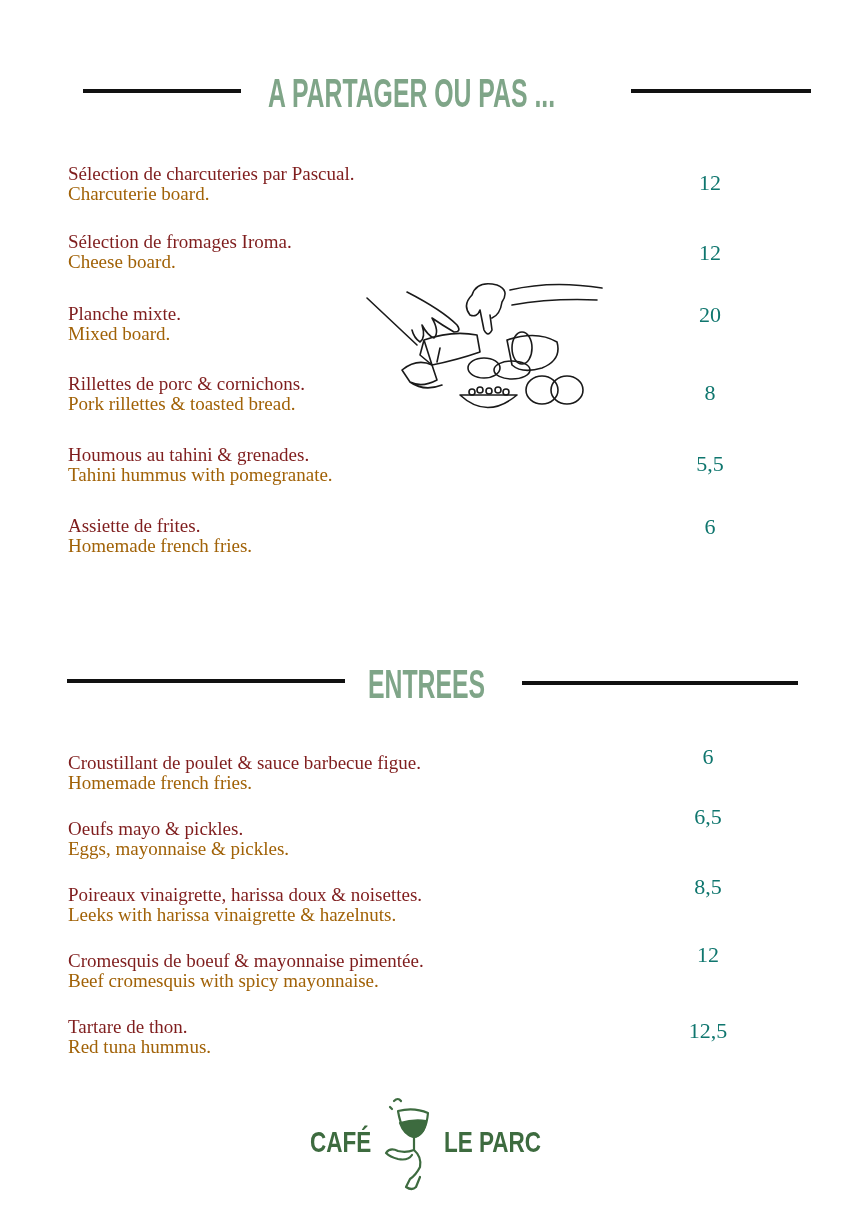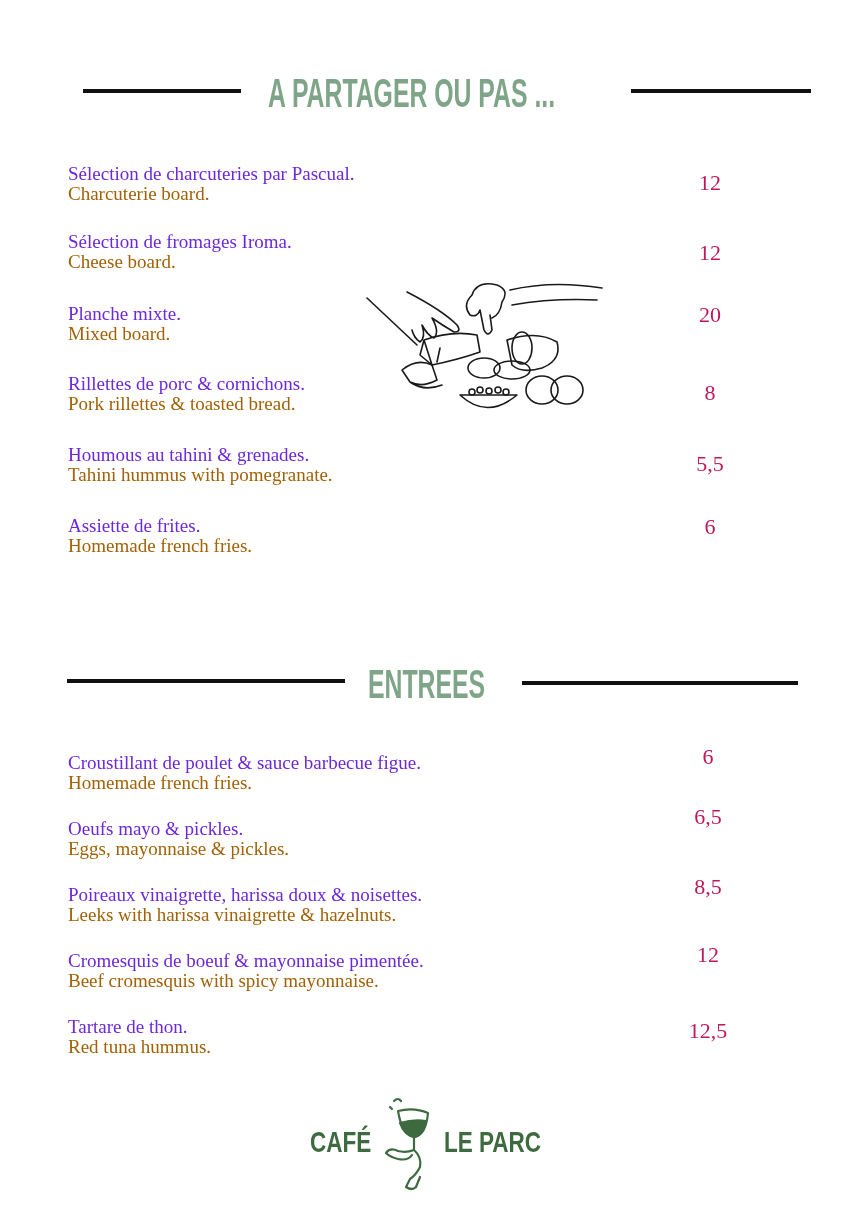--- a/index.html
+++ b/index.html
@@ -8,23 +8,23 @@
       font-family: "DejaVu Serif", "Liberation Serif", serif; color: #1a1a1a;
     }
     .section-header { position: absolute; left: 0; width: 858px; height: 50px; }
     .rule { position: absolute; height: 4px; background: #111; }
     .section-title {
       position: absolute; top: 0; font-family: "Liberation Sans", "DejaVu Sans", sans-serif;
       font-weight: bold; font-size: 40px; letter-spacing: 0px; color: #7fa588;
       transform: scaleX(0.62); transform-origin: left top; white-space: nowrap; line-height: 46px;
     }
     .item { position: absolute; left: 68px; width: 600px; }
-    .item-name { font-family: "Liberation Serif", "DejaVu Serif", serif; font-size: 19px; line-height: 22px; color: #6d28d9; white-space: nowrap; }
+    .item-name { font-family: "Liberation Serif", "DejaVu Serif", serif; font-size: 19px; line-height: 22px; color: #7f1d1d; white-space: nowrap; }
     .item-desc { font-family: "Liberation Serif", "DejaVu Serif", serif; font-size: 19px; line-height: 18px; color: #a16207; white-space: nowrap; }
-    .price { position: absolute; width: 80px; text-align: center; font-family: "Liberation Serif", "DejaVu Serif", serif; font-size: 22px; color: #be185d; }
+    .price { position: absolute; width: 80px; text-align: center; font-family: "Liberation Serif", "DejaVu Serif", serif; font-size: 22px; color: #0f766e; }
     .illustration { position: absolute; left: 362px; top: 270px; width: 250px; height: 150px; }
     .logo { position: absolute; left: 304px; top: 1095px; width: 240px; height: 100px; }
     .logo-text { position: absolute; top: 30px; font-family: "Liberation Sans", "DejaVu Sans", sans-serif; font-weight: bold; font-size: 30px; color: #3d6b3f; transform: scaleX(0.75); transform-origin: left top; white-space: nowrap; }
   </style>
 </head>
 <body>
 
 <div class="section-header" style="top:68px;margin-left:10px;">
   <div class="rule" style="left:73px; top:21px; width:158px;"></div>
   <div class="section-title" style="left:258px; top:2px;">A PARTAGER OU PAS ...</div>

